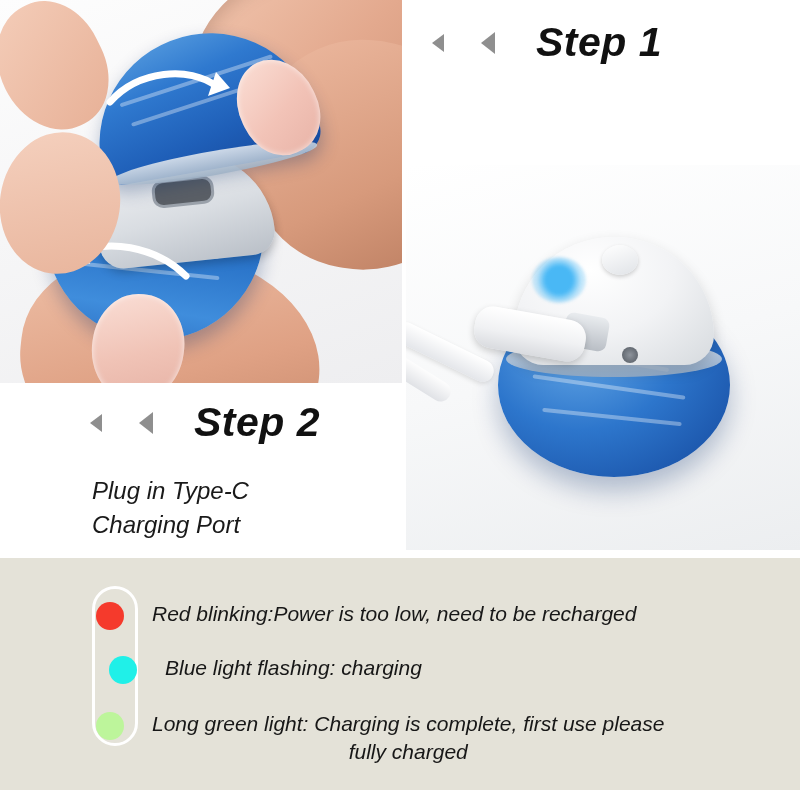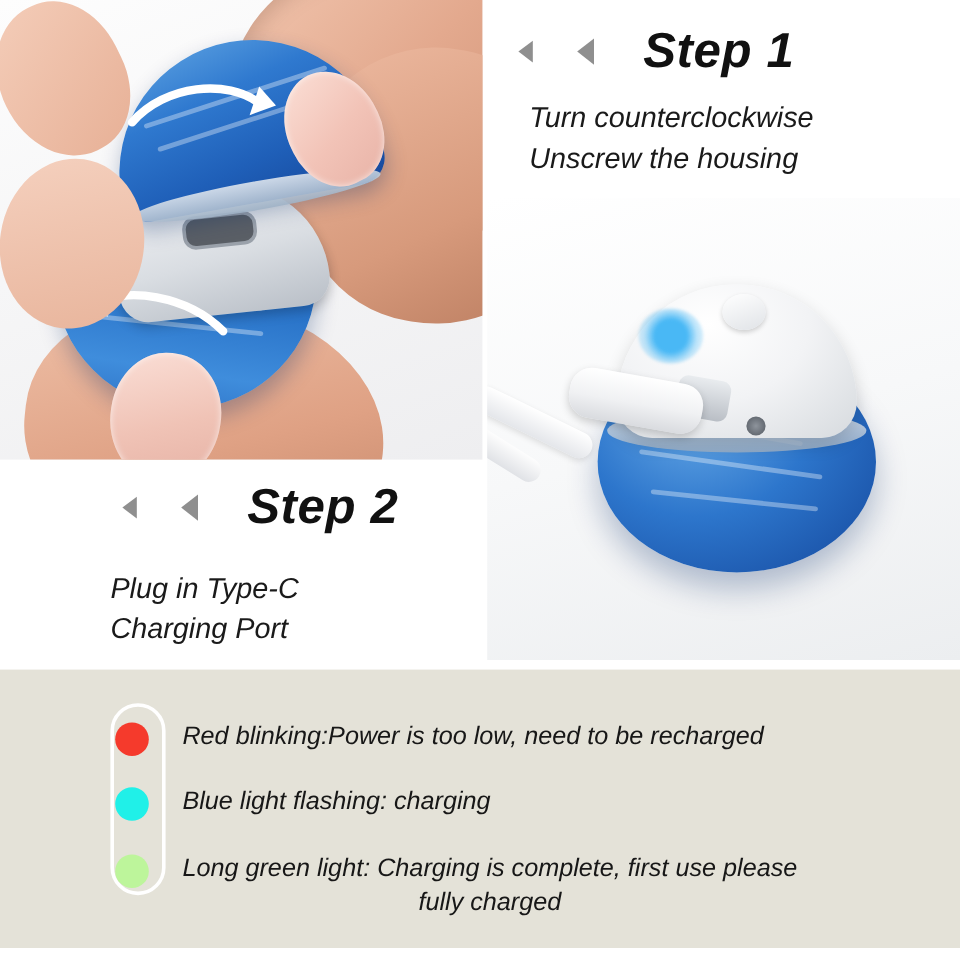--- a/index.html
+++ b/index.html
@@ -103,34 +103,34 @@
   .tri{width:0;height:0;border-top:11px solid transparent;border-bottom:11px solid transparent;
        border-right:14px solid #8f8f8f;margin-right:5px;}
   .tri.sm{border-top-width:9px;border-bottom-width:9px;border-right-width:12px;}
   .step-title{font-size:41px;font-style:italic;font-weight:700;color:#111;
               letter-spacing:.5px;margin-left:4px;line-height:1;}
   .step-lines{position:absolute;font-size:24px;font-style:italic;color:#1a1a1a;
               line-height:1.42;white-space:pre-line;}
 
   #step1-head{left:432px;top:22px;}
   #step1-body{left:441px;top:82px;}
-  #step2-head{left:102px;top:402px;}
+  #step2-head{left:90px;top:402px;}
   #step2-body{left:92px;top:462px;margin-top:12px;}
 
   
   #legend{position:absolute;left:0;top:558px;width:800px;height:232px;
           background:#e4e2d8;}
   #legend-capsule{position:absolute;left:92px;top:28px;width:46px;height:160px;
           border:3px solid #ffffff;border-radius:24px;box-sizing:border-box;}
   .legend-row{position:absolute;left:96px;display:flex;align-items:flex-start;}
   .dot{width:28px;height:28px;border-radius:50%;flex:0 0 28px;margin-top:2px;}
   .legend-text{margin-left:28px;font-size:21px;font-style:italic;color:#171717;
                line-height:1.34;white-space:pre-line;}
   #row-red{top:42px;}
-  #row-blue{top:96px;}
+  #row-blue{top:96px;padding-left:13px;}
   #row-green{top:152px;}
   #row-green .legend-text{text-align:center;}
 </style>
 </head>
 <body>
 
 <div class="page">
 
   <div class="photo" id="photo-open">
     <div class="hand shadow" id="hand-top"></div>
@@ -164,22 +164,20 @@
     <div id="nail-top"></div>
     <div id="thumb-bot"></div>
     <div id="nail-bot"></div>
   </div>
 
   <div class="step-head" id="step1-head">
     <span class="tri sm"></span>
     <span class="tri"></span>
     <span class="step-title">Step 1</span>
   </div>
-  <div class="step-lines" id="step1-body">Turn counterclockwise
-Unscrew the housing</div>
 
   <div class="photo" id="photo-charge">
     <div id="ball-body">
       <div class="ridge" style="left:22px;top:62px;width:150px;transform:rotate(10deg);"></div>
       <div class="ridge" style="left:34px;top:92px;width:154px;transform:rotate(8deg);"></div>
       <div class="ridge" style="left:44px;top:122px;width:140px;transform:rotate(6deg);"></div>
     </div>
     <div id="ball-ring"></div>
     <div id="ball-top"></div>
     <div id="led"></div>

